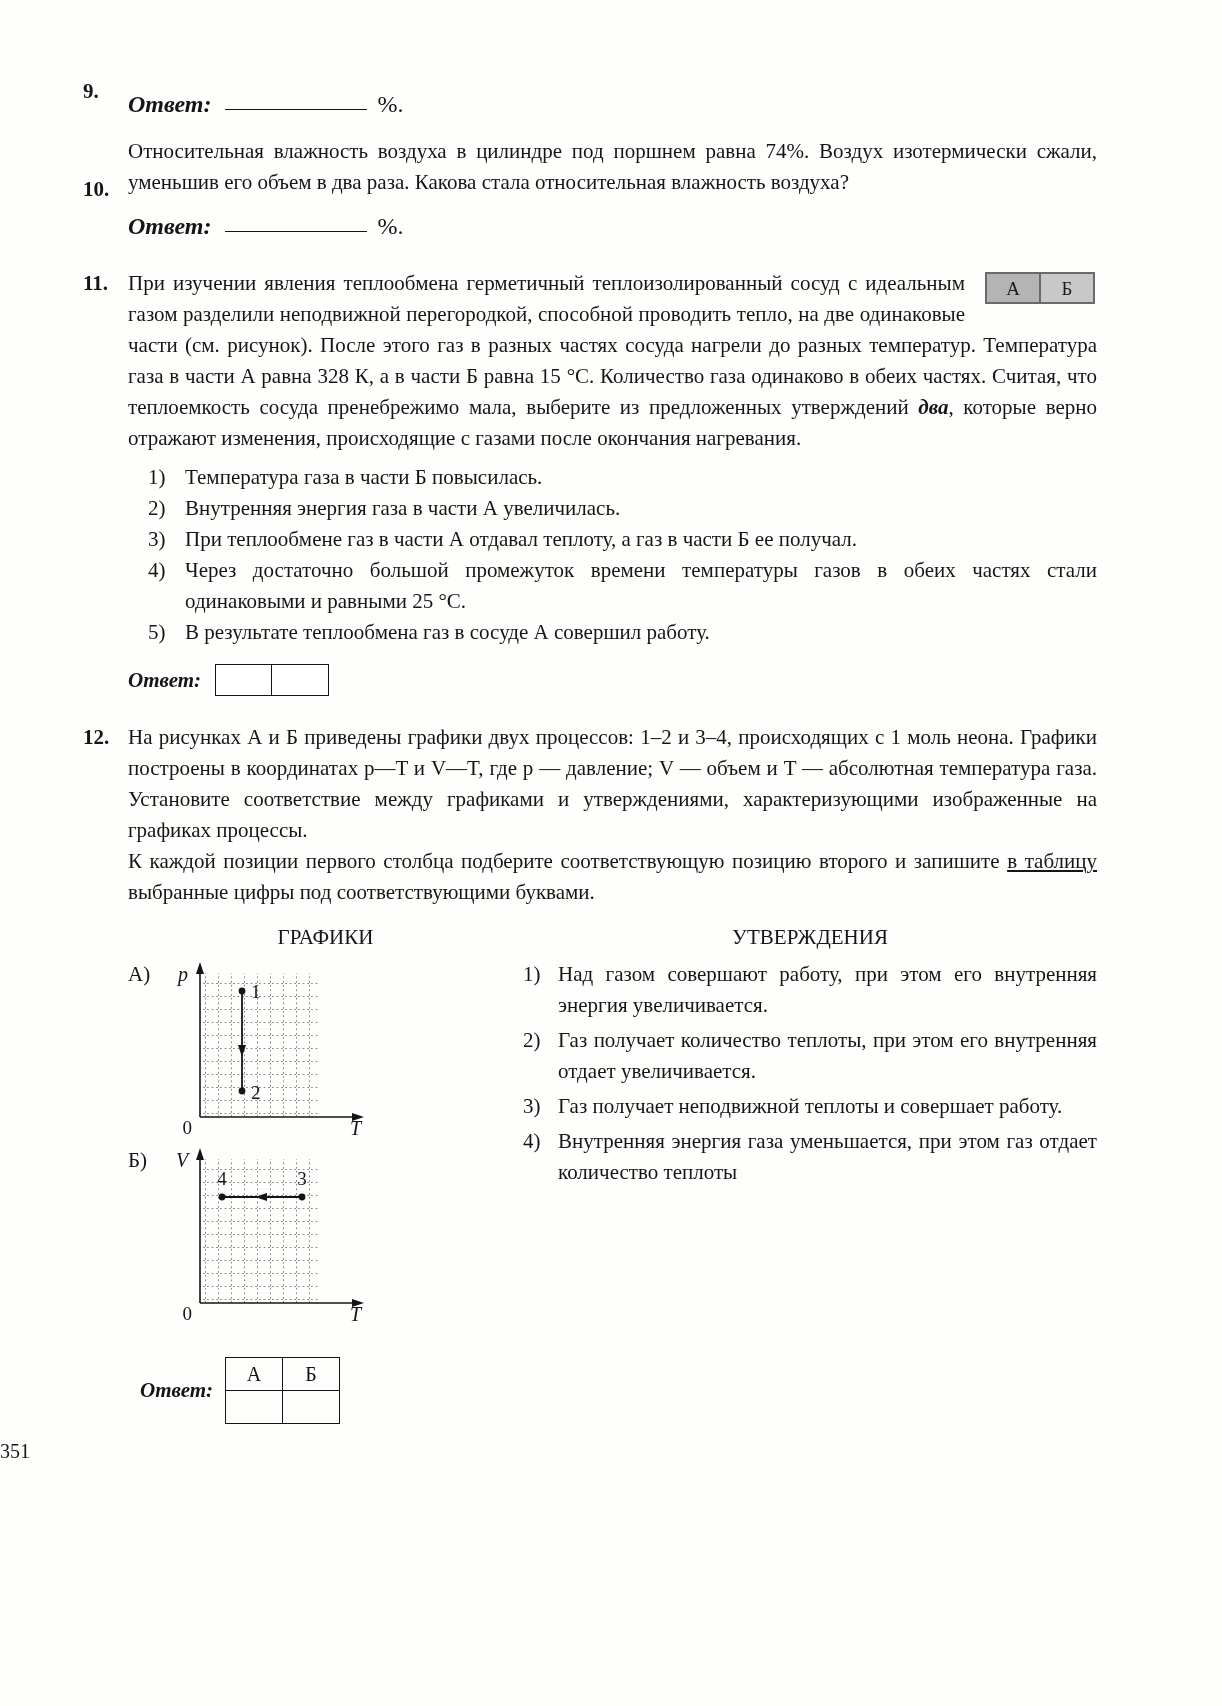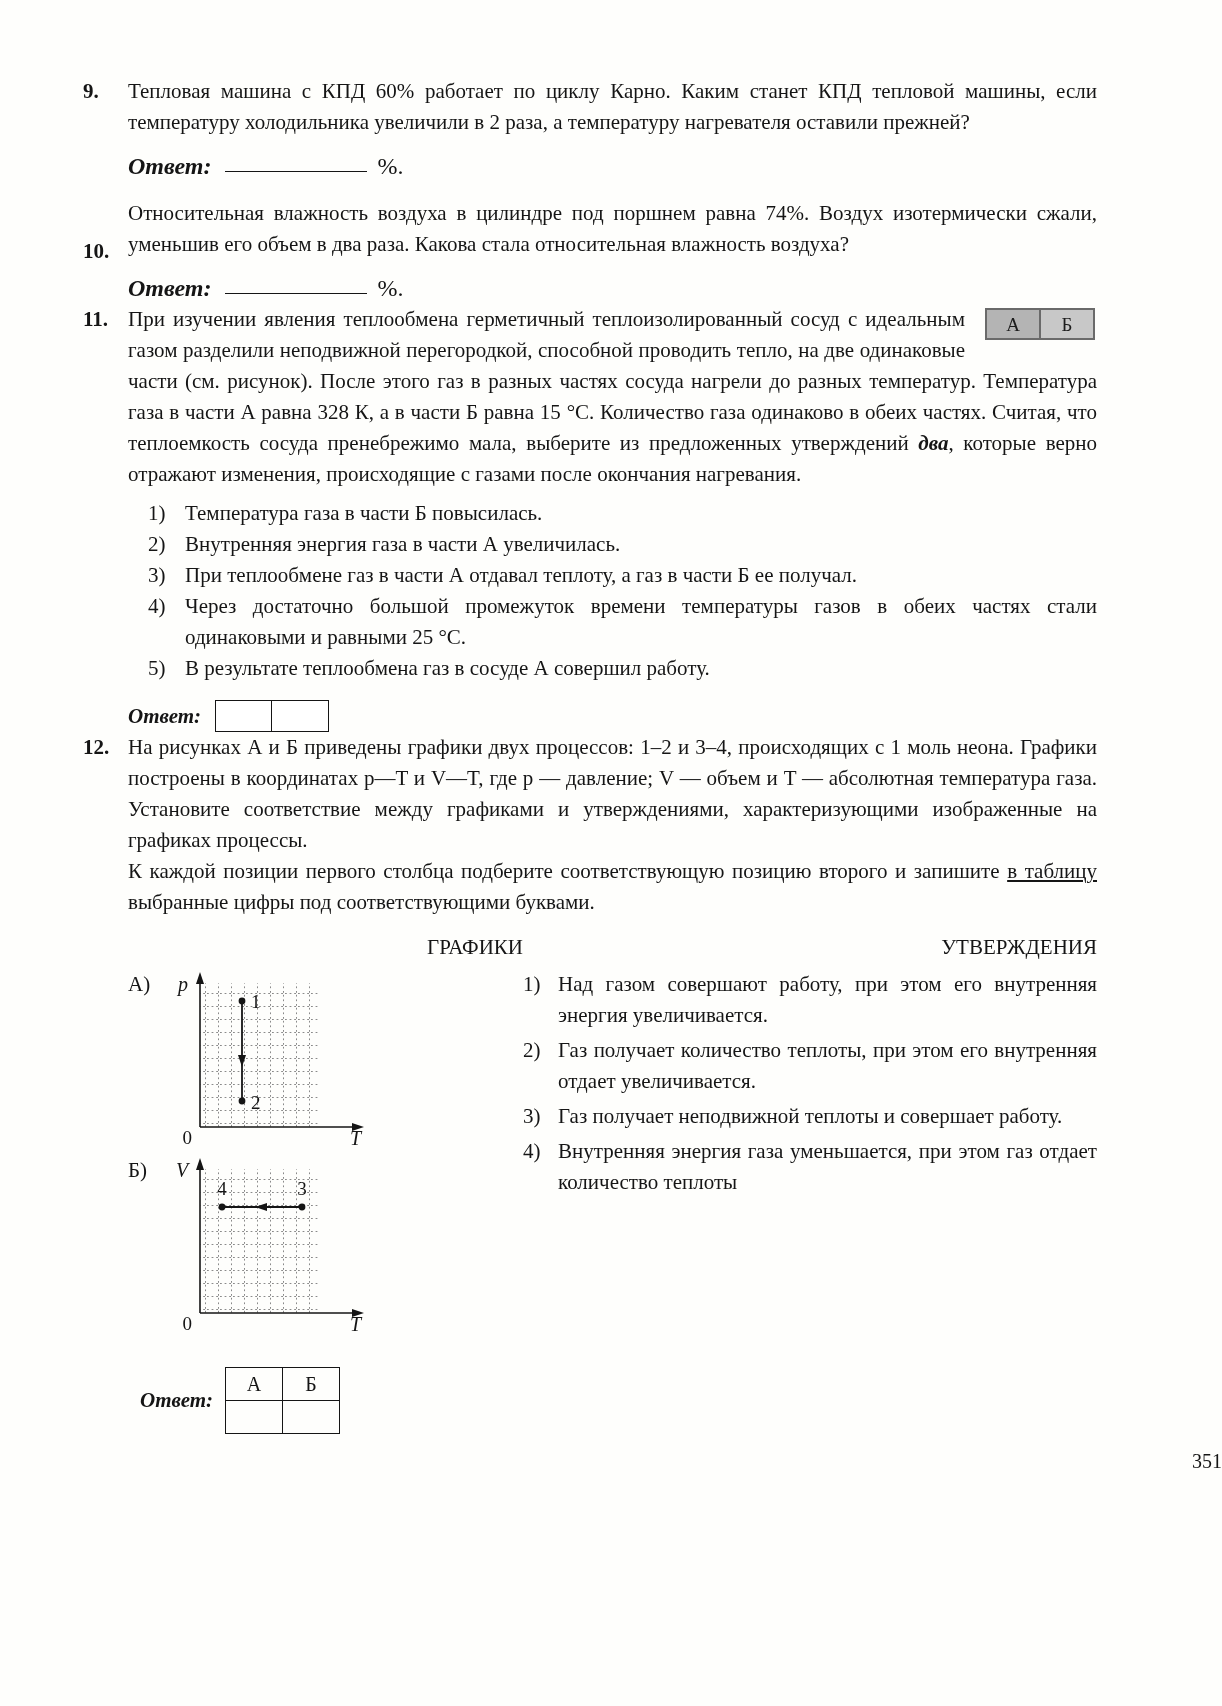--- a/index.html
+++ b/index.html
@@ -7,60 +7,59 @@
   .page{position:relative;width:1222px;height:1706px;overflow:hidden;padding-top:76px;box-sizing:border-box;}
   .problem{display:flex;margin:0 125px 0 83px;}
   .pnum{flex:0 0 45px;font-weight:bold;font-size:21px;line-height:31px;}
   .pbody{flex:1;font-size:21px;line-height:31px;text-align:justify;}
   .emph{font-weight:bold;font-style:italic;}
   .u{text-decoration:underline;}
   .answer-row{margin-top:13px;font-size:24px;}
   .ans-label{font-weight:bold;font-style:italic;}
   .blank{display:inline-block;width:142px;height:3px;border-bottom:1.6px solid #151515;margin:0 10px 2px 14px;}
   .mt24{margin-top:16px;align-items:center;}
-  .mt26{}
+  .mt26{margin-top:26px;}
   .vessel{float:right;display:flex;border:2px solid #6a6a6a;margin:4px 2px 12px 20px;}
   .vessel-cell{width:52px;height:28px;display:flex;align-items:center;justify-content:center;font-size:19px;color:#1d1d1d;}
   .vessel-a{background:#b4b4b4;border-right:2px solid #6a6a6a;}
   .vessel-b{background:#c8c8c8;}
   .options{margin-top:8px;margin-left:20px;}
   .opt{display:flex;}
   .opt-num{flex:0 0 37px;}
   .opt-text{flex:1;text-align:justify;}
   .box-row{display:flex;align-items:center;margin-top:16px;}
   .boxes{display:flex;margin-left:14px;}
   .abox{width:57px;height:32px;border:1.6px solid #151515;background:#fff;box-sizing:border-box;}
   .abox.second{border-left:none;}
   .match{display:flex;margin-top:15px;}
   .col-left{flex:0 0 395px;}
   .col-right{flex:1;}
-  .col-header{font-size:21px;line-height:28px;text-align:right;}
+  .col-header{font-size:21px;line-height:28px;text-align:center;}
   .graph-block{display:flex;margin-top:6px;}
   .graph-label{font-size:21px;width:38px;padding-top:2px;text-align:left;}
   .graph-svg text{font-family:"Liberation Serif",serif;fill:#151515;}
   .axis-letter{font-style:italic;font-size:20px;}
   .num-label{font-size:19px;}
   .statements{margin-top:8px;}
   .stmt{display:flex;margin-bottom:4px;}
   .stmt-num{flex:0 0 35px;}
   .stmt-text{flex:1;text-align:justify;}
   .table-row{display:flex;align-items:center;margin:34px 0 0 12px;font-size:21px;}
   .atable{border-collapse:collapse;margin-left:12px;}
   .atable td{width:56px;height:32px;border:1.6px solid #151515;text-align:center;font-size:20px;padding:0;}
-  .page-num{text-align:right;font-size:20px;margin-top:16px;}
+  .page-num{text-align:left;font-size:20px;margin-top:16px;}
 </style>
 </head>
 <body>
 
 <div class="page">
 
   <section class="problem">
     <div class="pnum">9.</div>
     <div class="pbody">
-      <div>Тепловая машина с КПД 60% работает по циклу Карно. Каким станет КПД тепловой машины, если температуру холодильника увеличили в 2 раза, а температуру нагревателя оставили прежней?</div>
       <div class="answer-row">
         <span class="ans-label">Ответ:</span><span class="blank"></span><span>%.</span>
       </div>
     </div>
   </section>
 
   <section class="problem mt24">
     <div class="pnum">10.</div>
     <div class="pbody">
       <div>Относительная влажность воздуха в цилиндре под поршнем равна 74%. Воздух изотермически сжали, уменьшив его объем в два раза. Какова стала относительная влажность воздуха?</div>

